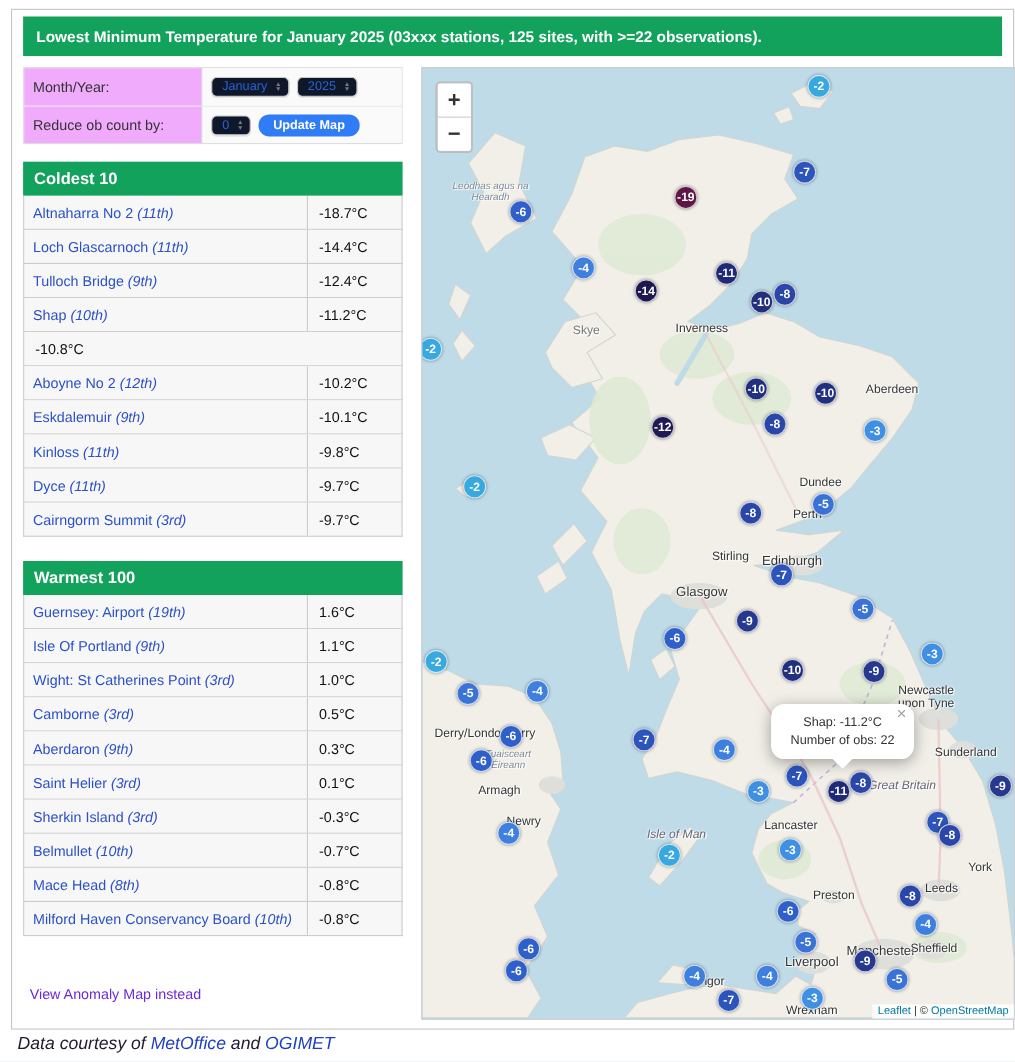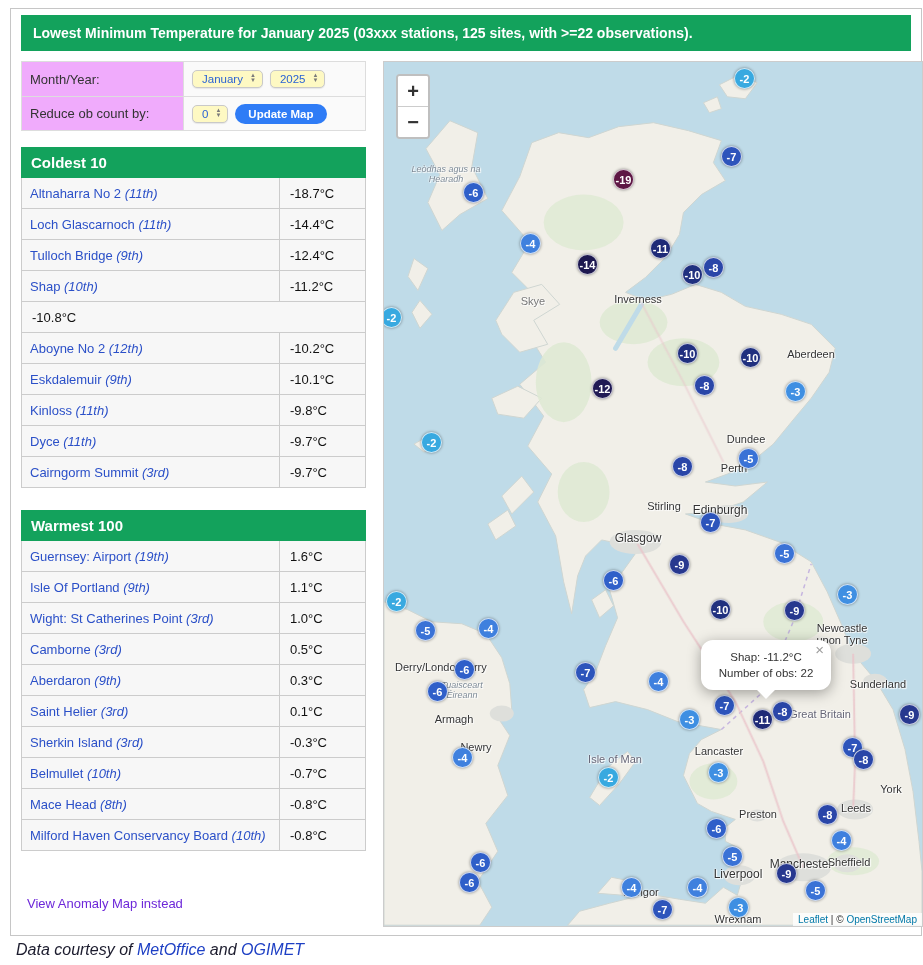--- a/index.html
+++ b/index.html
@@ -8,21 +8,21 @@
   .green-banner{position:absolute;left:10px;top:6px;right:10px;height:36px;background:#13a25c;color:#fff;
     font-weight:bold;font-size:14px;display:flex;align-items:center;padding-left:12px;box-sizing:border-box;}
   .left-col{position:absolute;left:10px;top:52px;width:345px;}
   
   .ctrl-table{border:1px solid #ddd;box-sizing:border-box;}
   .ctrl-row{display:flex;height:34px;box-sizing:border-box;}
   .ctrl-row + .ctrl-row{border-top:1px solid #ddd;}
   .ctrl-label{width:162px;background:#f0abfc;border-right:1px solid #ddd;font-size:13px;color:#333;
     display:flex;align-items:center;padding-left:8px;box-sizing:border-box;}
   .ctrl-val{flex:1;background:#fafafa;display:flex;align-items:center;gap:7px;padding-left:8px;}
-  .select{display:inline-flex;align-items:flex-start;background:#fef9c3;border:1px solid #c9c9c9;border-radius:5px;
+  .select{display:inline-flex;align-items:flex-end;background:#0f172a;border:1px solid #c9c9c9;border-radius:5px;
     padding:2px 6px 2px 9px;font-size:11.5px;color:#2a63d4;box-shadow:0 1px 1px rgba(0,0,0,.08);cursor:pointer;}
   .arrows{display:inline-flex;flex-direction:column;font-size:6px;line-height:5px;color:#7a7a7a;margin-left:7px;}
   .update-btn{background:#2f7cf6;color:#fff;font-size:11.5px;font-weight:bold;border:none;border-radius:11px;
     padding:4px 13px;cursor:pointer;}
   
   .datatable{margin-top:16px;}
   .datatable.warm{margin-top:22px;}
   .table-header{height:31px;background:#13a25c;color:#fff;font-weight:bold;font-size:15px;
     display:flex;align-items:center;padding-left:10px;}
   .trow{display:flex;height:31px;border:1px solid #ccc;border-top:none;background:#f7f7f7;font-size:13px;
@@ -33,21 +33,21 @@
   .tval{flex:1;padding-left:10px;color:#111;display:flex;align-items:center;}
   .anomaly{display:inline-block;margin-top:45px;margin-left:6px;color:#6d28d9;font-size:13px;text-decoration:none;cursor:pointer;}
   
   .map-panel{position:absolute;left:372px;top:52px;width:538px;height:864px;border:1px solid #ccc;
     overflow:hidden;background:#bfdbe8;box-sizing:content-box;}
   .map-panel svg{position:absolute;left:0;top:0;z-index:1;}
   .map-label{position:absolute;transform:translate(-50%,-50%);font-size:11px;color:#333;white-space:nowrap;z-index:5;
     text-shadow:0 0 2px #fff,0 0 2px #fff,1px 1px 1px #fff;}
   .map-label.big{font-size:12px;}
   .map-label.gray{color:#777;}
-  .map-label.area{color:#667;}
+  .map-label.area{font-style:italic;color:#667;}
   .map-label.wrap{white-space:normal;width:68px;text-align:center;line-height:12px;}
   .map-label.tiny{font-size:9px;font-style:italic;color:#7d8a96;white-space:normal;width:74px;text-align:center;line-height:10px;}
   .marker{position:absolute;width:21px;height:21px;margin:-10px 0 0 -10px;border-radius:50%;color:#fff;
     font-size:11px;font-weight:bold;display:flex;align-items:center;justify-content:center;z-index:10;
     border:1px solid rgba(255,255,255,.75);box-shadow:0 0 3px rgba(0,0,0,.45);cursor:pointer;box-sizing:border-box;}
   .zoom-ctl{position:absolute;left:12px;top:12px;width:30px;border:2px solid rgba(0,0,0,.25);border-radius:4px;
     overflow:hidden;background:#fff;z-index:40;}
   .zoom-ctl .zbtn{display:flex;align-items:center;justify-content:center;width:30px;height:30px;background:#fff;
     font-size:20px;font-weight:bold;color:#333;cursor:pointer;}
   .zoom-ctl .zbtn + .zbtn{border-top:1px solid #ccc;}

